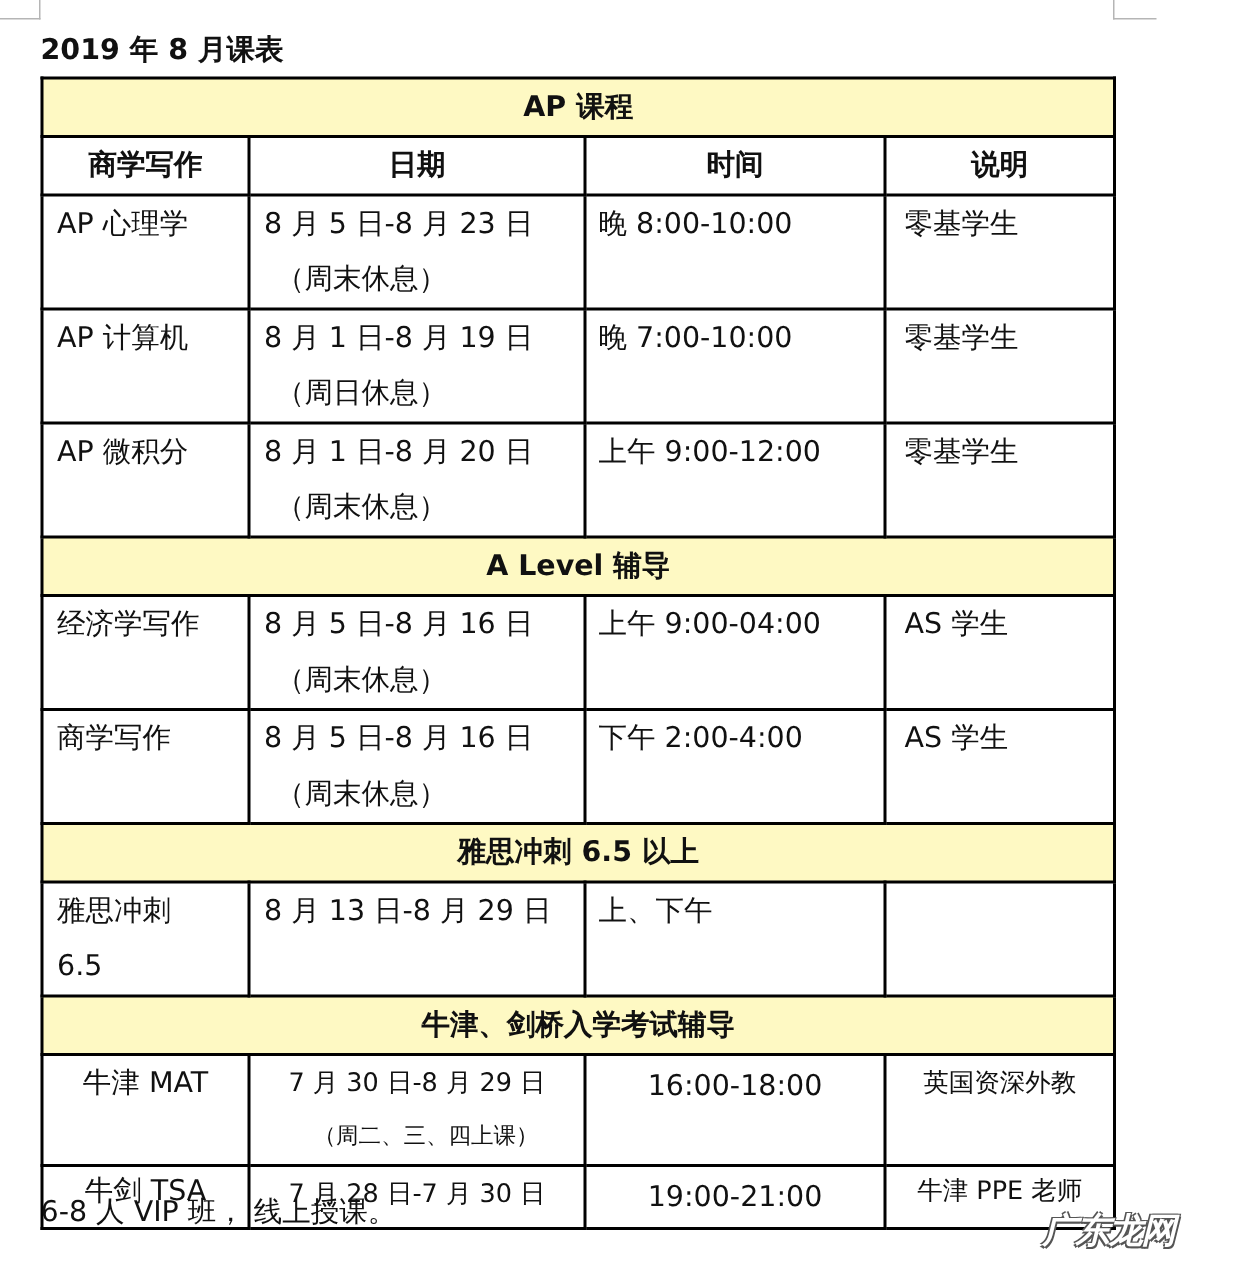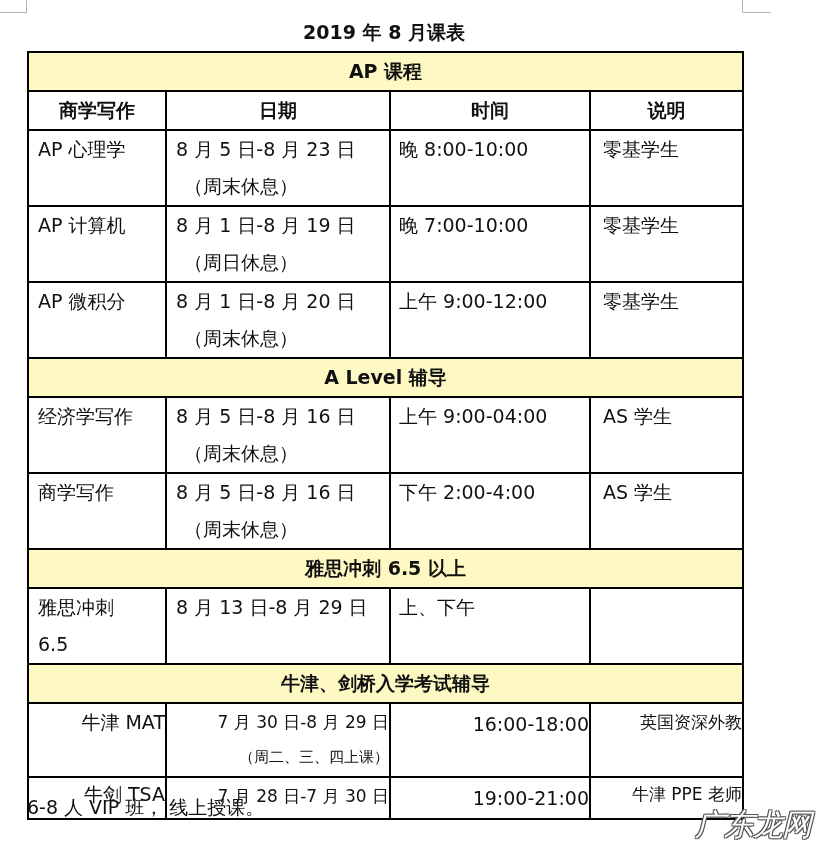--- a/index.html
+++ b/index.html
@@ -1,39 +1,39 @@
 <!DOCTYPE html>
 <html><head>
 <meta charset="utf-8">
 <style>
   * { box-sizing: border-box; margin: 0; padding: 0; }
   html, body { width: 828px; height: 846px; background: #ffffff; overflow: hidden; }
   body { position: relative; font-family: "DejaVu Sans", "Liberation Sans", sans-serif; color: #111; }
   .crop-tl { position: absolute; left: 0; top: 0; width: 27px; height: 13px; border-right: 1.5px solid #b5b5b5; border-bottom: 1.5px solid #b5b5b5; }
   .crop-tr { position: absolute; left: 742px; top: 0; width: 29px; height: 13px; border-left: 1.5px solid #b5b5b5; border-bottom: 1.5px solid #b5b5b5; }
-  .title { position: absolute; left: 27px; top: 20px; width: 714px; text-align: center; font-size: 19px; font-weight: bold; }
+  .title { position: absolute; left: 27px; top: 20px; width: 714px; text-align: left; font-size: 19px; font-weight: bold; }
   table.sched { position: absolute; left: 27px; top: 51px; width: 715px; border-collapse: collapse; table-layout: fixed; font-size: 19px; }
   table.sched td, table.sched th { border: 2.5px solid #000; vertical-align: top; line-height: 37px; }
   .section td { background: #fef9c3; text-align: center; font-weight: bold; height: 36px; line-height: 34px; font-size: 19px; }
   .hdr th { font-weight: bold; text-align: center; height: 36px; line-height: 34px; font-size: 19px; }
   td.name { padding-left: 9px; }
   td.date { padding-left: 9px; }
   td.date .sub { display: block; padding-left: 8px; }
   td.time { padding-left: 8px; }
   td.note { padding-left: 12px; }
   tr.r2 td { height: 74px; }
-  tr.center td { text-align: right; padding-left: 0; margin-left: 20px; }
+  tr.center td { text-align: center; padding-left: 0; margin-left: 20px; }
   tr.center td.date { font-size: 17px; border-radius: 19px; }
   tr.center td.date .sub { font-size: 15px; padding-left: 12px; line-height: 34px; }
   tr.center td.note { font-size: 17px; }
   tr.center td.time { font-size: 19px; line-height: 40px; }
   tr.center td.date { line-height: 36px; }
   tr.r1 td { height: 36px; line-height: 32px; }
   .footer { position: absolute; left: 27px; top: 795px; font-size: 19px; }
-  .watermark { position: absolute; left: 695px; top: 805px; font-size: 30px; font-weight: normal; color: #fff; letter-spacing: -1px; text-shadow: -1px -1px 0 #555, 1px -1px 0 #555, -1px 1px 0 #555, 1px 1px 0 #555; font-style: italic; }
+  .watermark { position: absolute; left: 695px; top: 805px; font-size: 23px; font-weight: bold; color: #fff; letter-spacing: -1px; text-shadow: -1px -1px 0 #555, 1px -1px 0 #555, -1px 1px 0 #555, 1px 1px 0 #555; font-style: italic; }
 </style>
 </head>
 <body>
 
 <div class="crop-tl"></div>
 <div class="crop-tr"></div>
 
 <div class="title">2019 年 8 月课表</div>
 
 <table class="sched">

